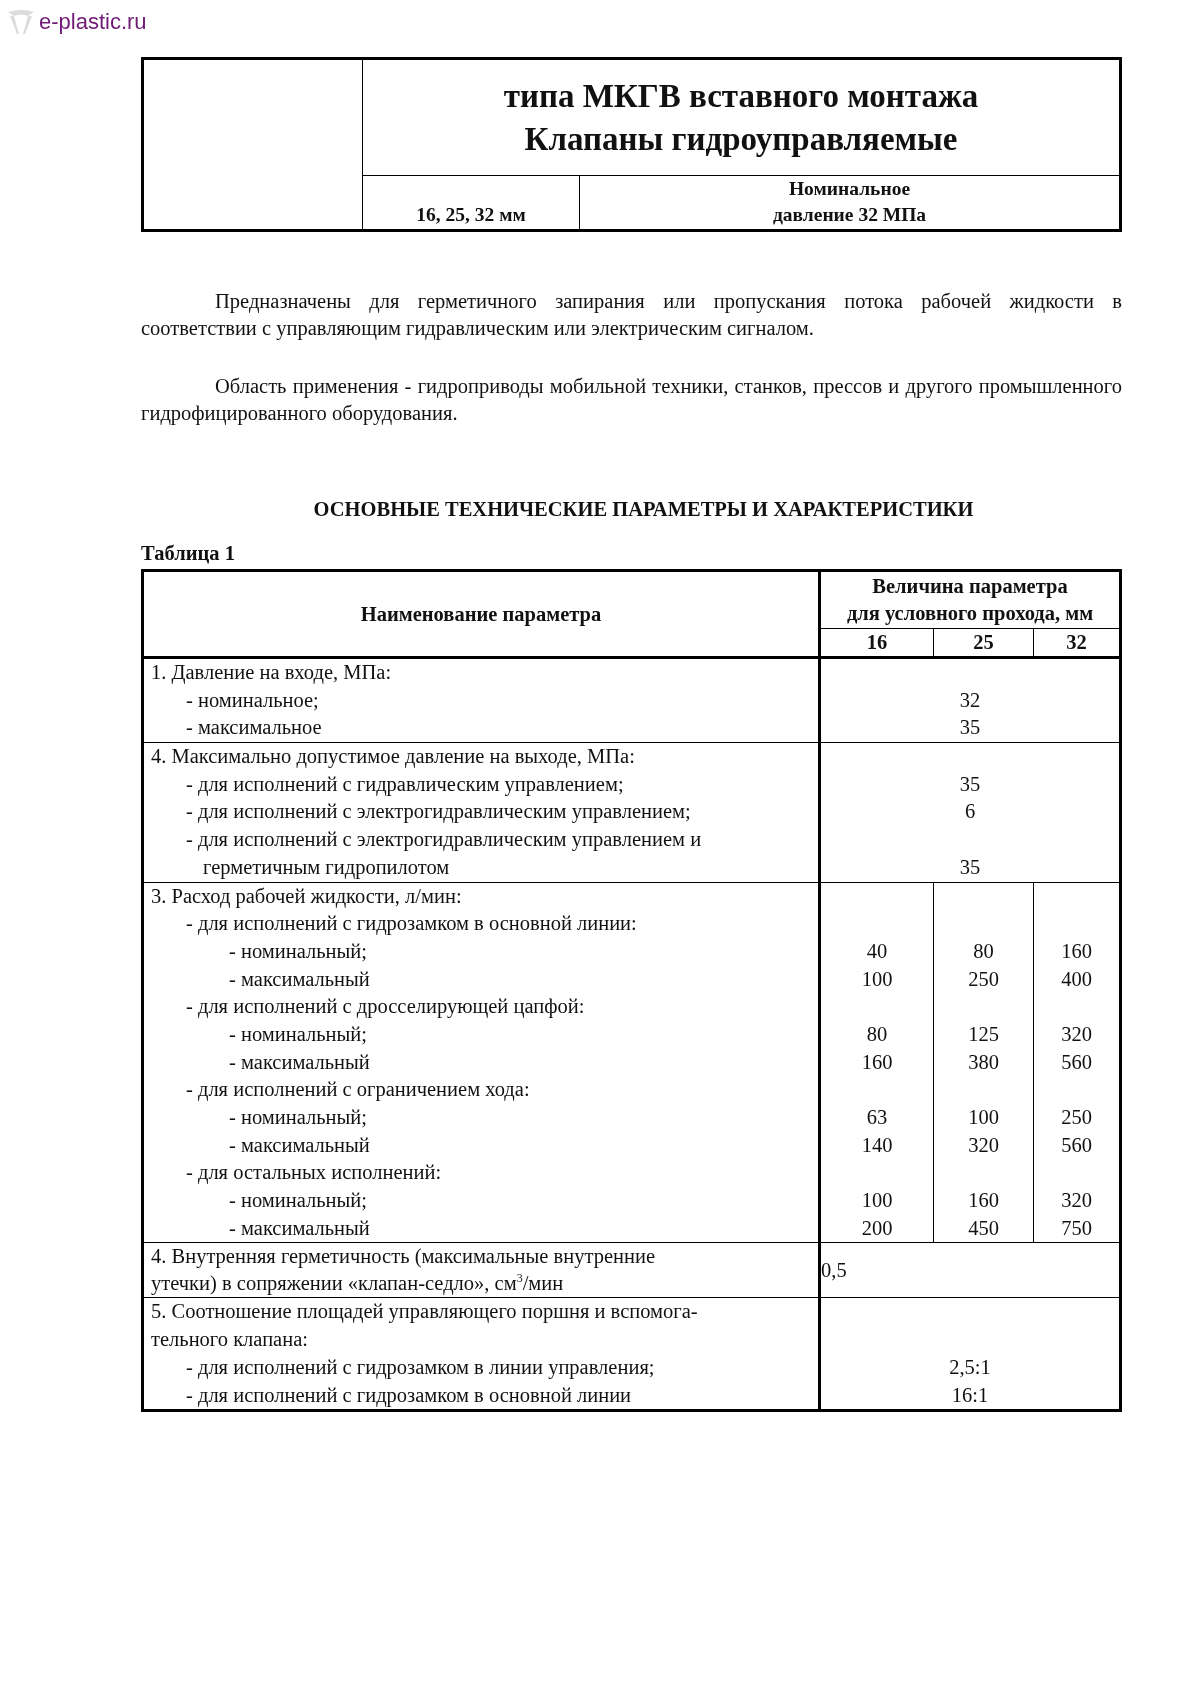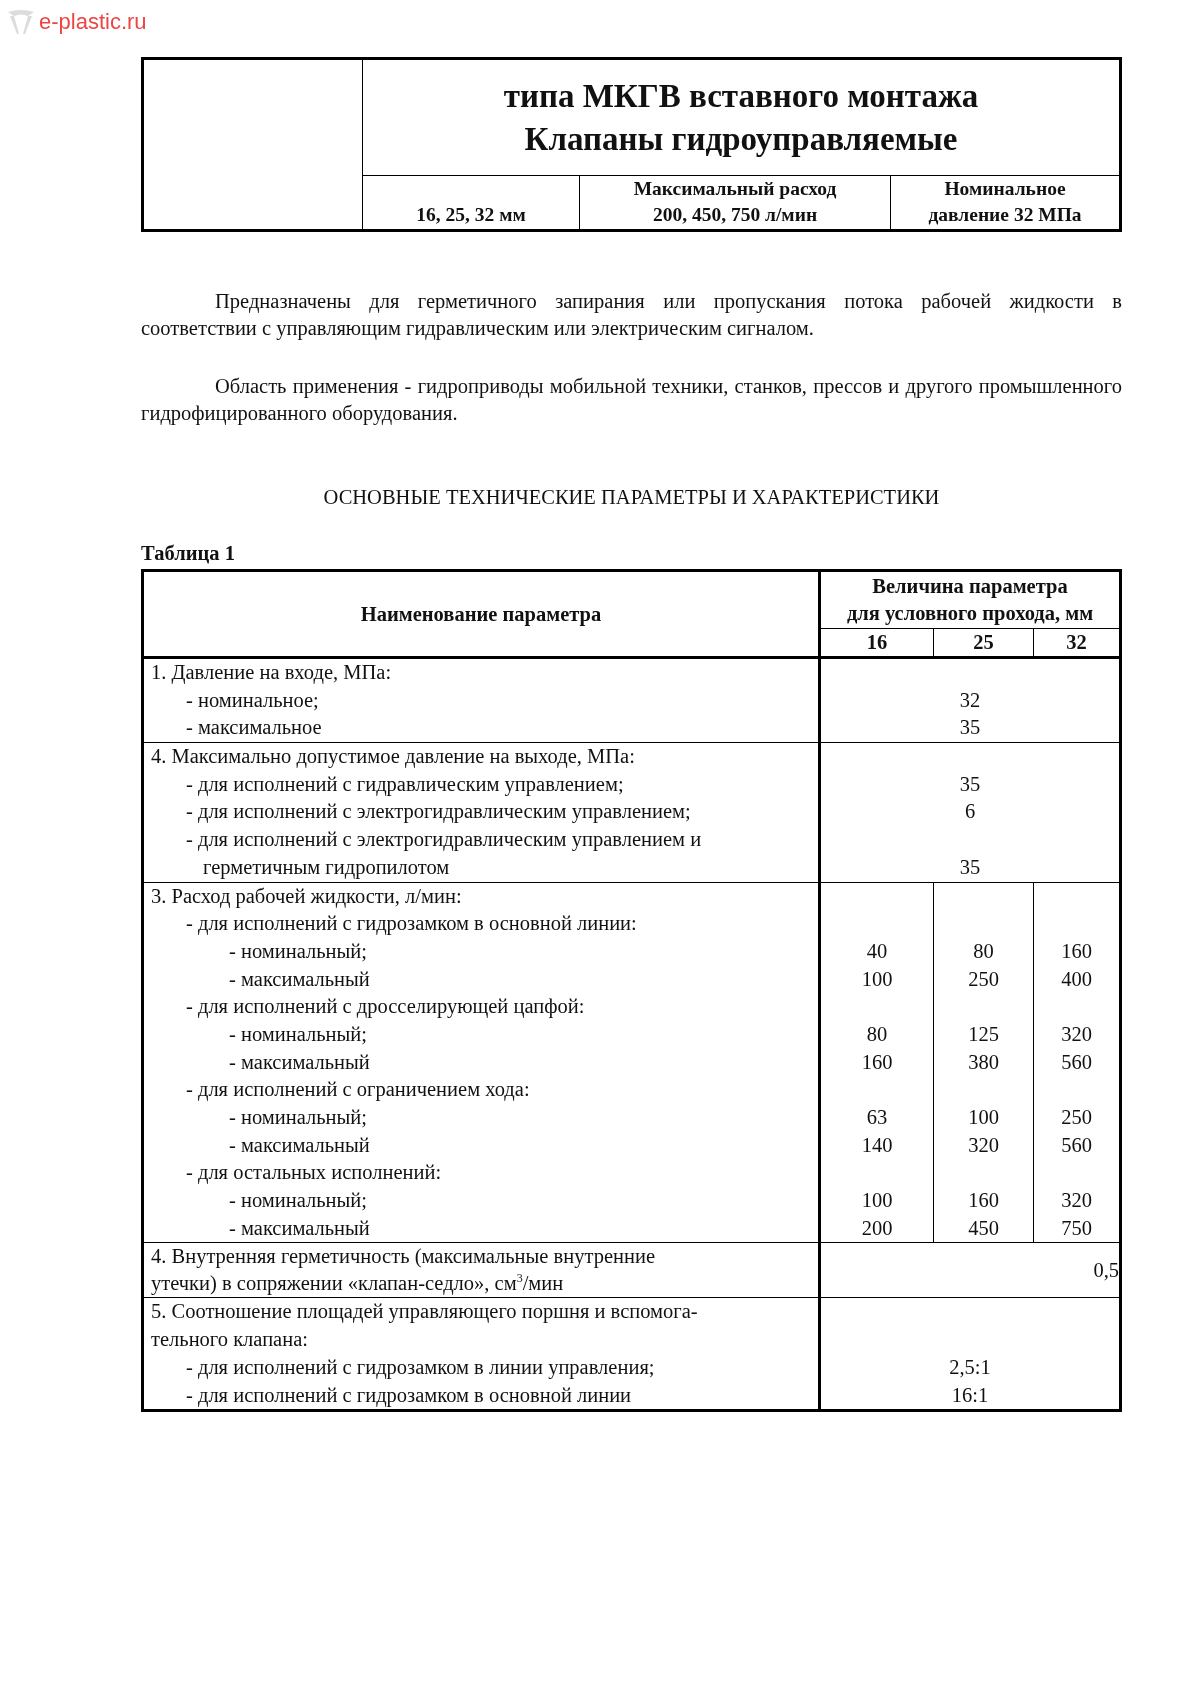--- a/index.html
+++ b/index.html
@@ -2,21 +2,21 @@
 <html><head>
 <meta charset="utf-8">
 <style>
   html, body { margin: 0; padding: 0; background: #ffffff; }
   body {
     width: 1190px; height: 1683px; position: relative; overflow: hidden;
     font-family: "Liberation Serif", "DejaVu Serif", serif; color: #111;
   }
   .watermark {
     position: absolute; left: 6px; top: 8px; display: flex; align-items: center;
-    color: #ef4444; font-family: "Liberation Sans", "DejaVu Sans", sans-serif; font-size: 22px;
+    color: #701a75; font-family: "Liberation Sans", "DejaVu Sans", sans-serif; font-size: 22px;
   }
   .watermark svg { width: 30px; height: 28px; margin-right: 3px; }
 
   
   .header-box {
     position: absolute; left: 141px; top: 57px; width: 981px; height: 175px;
     border: 3px solid #000; box-sizing: border-box; display: flex;
   }
   .header-left { width: 218px; border-right: 1.5px solid #000; }
   .header-right { flex: 1; display: flex; flex-direction: column; }
@@ -29,40 +29,40 @@
   .spec-size { width: 216px; border-right: 1.5px solid #000; }
   .spec-flow { width: 310px; border-right: 1.5px solid #000; }
   .spec-press { flex: 1; }
 
   .para {
     position: absolute; left: 141px; width: 981px; font-size: 20.5px; line-height: 27px;
     text-align: justify; text-indent: 74px; margin: 0;
   }
   .section-title {
     position: absolute; left: 141px; width: 981px; top: 486px; text-align: center;
-    font-weight: normal; font-size: 20.5px; margin: 0;
+    font-weight: bold; font-size: 20.5px; margin: 12px;
   }
   .table-caption { position: absolute; left: 141px; top: 542px; font-weight: bold; font-size: 20.5px; }
 
   table.params {
     position: absolute; left: 141px; top: 569px; width: 981px;
     border-collapse: collapse; border: 3px solid #000; font-size: 20.5px;
   }
   table.params td, table.params th { border: 1.5px solid #000; padding: 0; vertical-align: top; }
   table.params th { font-weight: bold; font-size: 20.5px; line-height: 27px; text-align: center; vertical-align: middle; }
   .col-name { width: 667px; border-right: 3px solid #000 !important; }
   .line { height: 27.7px; line-height: 27.7px; white-space: nowrap; }
   .name-cell { padding-left: 7px !important; }
   .ind1 { padding-left: 35px; }
   .ind2 { padding-left: 78px; }
   .ind3 { padding-left: 52px; }
   .val-cell { text-align: center; }
   .row4 .line { height: 27px; line-height: 27px; }
   sup { font-size: 12px; line-height: 0; }
-  .v-mid { display:flex; align-items:center; justify-content:flex-end; height: 54px; font-family: Liberation Serif, serif; }
+  .v-mid { display:flex; align-items:center; justify-content:flex-start; height: 54px; font-family: Liberation Serif, serif; }
 </style>
 </head>
 <body>
 
 <div class="watermark">
   <svg viewBox="0 0 30 28">
     <path d="M2 4 Q15 0 28 4 L22 8 Q15 5 8 8 Z M8 8 L13 26 L11 26 L4 8 Z M22 8 L17 26 L19 26 L26 8 Z" fill="#dcdcdc"></path>
   </svg>
   <span>e-plastic.ru</span>
 </div>
@@ -73,26 +73,20 @@
     <div class="header-title">
       <div>
         <div>типа МКГВ вставного монтажа</div>
         <div>Клапаны гидроуправляемые</div>
       </div>
     </div>
     <div class="header-specs">
       <div class="spec-size">
           <span>16, 25, 32 мм</span>
         </div>
-      <div class="spec-flow">
-        <div>
-            <div>Максимальный расход</div>
-            <div>200, 450, 750 л/мин</div>
-          </div>
-      </div>
       <div class="spec-press">
         <div>
             <div>Номинальное</div>
             <div>давление 32 МПа</div>
           </div>
       </div>
     </div>
   </div>
 </div>
 

